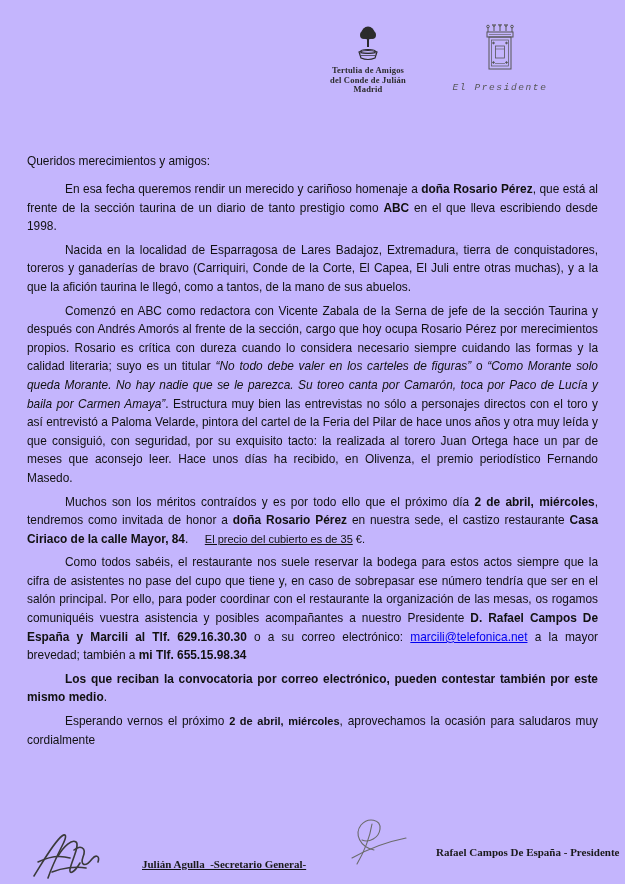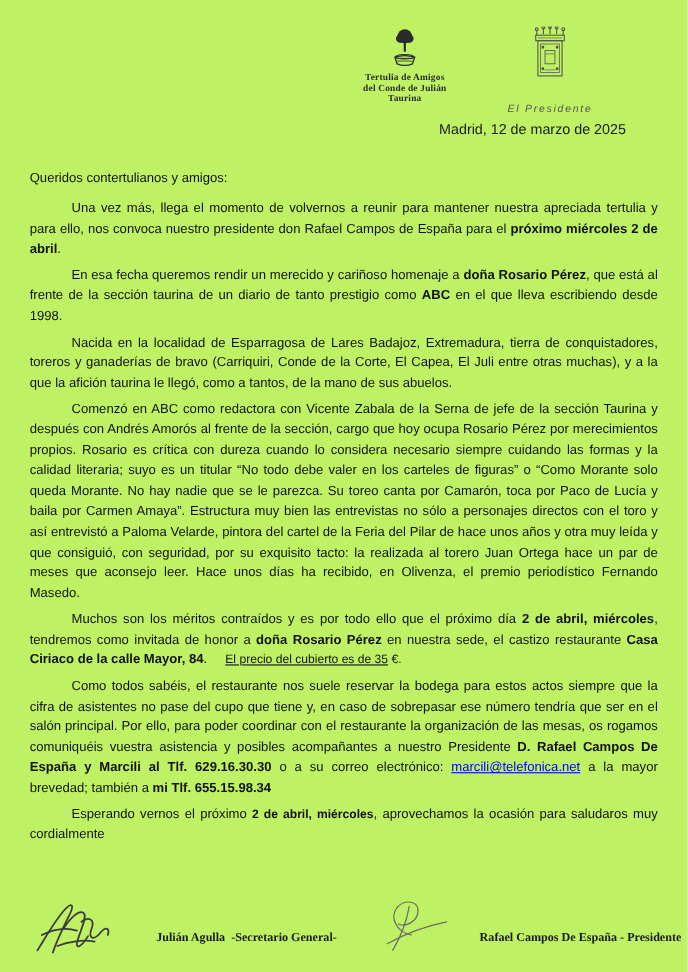--- a/index.html
+++ b/index.html
@@ -1,48 +1,48 @@
 <!DOCTYPE html>
 <html><head>
 <meta charset="utf-8">
 <style>
   html,body{margin:0;padding:0;background:#e8e8e8;}
   .page{
-    width:625px;height:884px;background:#bef264;position:relative;
+    width:625px;height:884px;background:#c4b5fd;position:relative;
     margin:0 auto;overflow:hidden;color:#111;
     font-family:"Liberation Sans", sans-serif;
   }
   
   .header{position:relative;height:140px;}
   .emblem{position:absolute;left:316px;top:26px;width:104px;text-align:center;}
   .blackletter{
     font-family:"Liberation Serif", serif;font-weight:bold;
     font-size:8.5px;line-height:9.5px;color:#2b2b2b;letter-spacing:.2px;
     margin-top:2px;
   }
   .crest-block{position:absolute;left:450px;top:24px;width:100px;text-align:center;}
   .script-label{
-    font-family:Liberation Sans, sans-serif;font-style:italic;
-    font-size:9.5px;color:#555;letter-spacing:1.6px;margin-top:12px;
+    font-family:Liberation Mono, monospace;font-style:italic;
+    font-size:9.5px;color:#555;letter-spacing:1.6px;margin-top:0;
   }
   .date-line{position:absolute;right:56px;top:110px;font-size:13px;color:#1a1a1a;}
   
   .letter-body{padding:12px 27px 0 27px;font-size:11.9px;}
   .greeting{margin:0 0 10px 0;line-height:18px;}
   .para{margin:0 0 5px 0;text-align:justify;text-indent:38px;line-height:18.6px;}
   .para:last-child{margin-bottom:4px;}
   .b{font-weight:bold;}
-  .i{}
+  .i{font-style:italic;}
   .u{text-decoration:underline;}
   .big{font-size:11px;line-height:1;}
   a.link{color:#0000ee;text-decoration:underline;cursor:pointer;}
   
   .signatures{position:absolute;left:0;right:0;top:816px;height:64px;}
   .sig{position:absolute;display:flex;align-items:flex-end;}
-  .sig-left{left:28px;top:4px;}
+  .sig-left{left:28px;top:16px;text-decoration:underline;}
   .sig-right{left:348px;top:0;text-align:center;}
   .sig-name{
     font-family:"Liberation Serif", serif;font-weight:bold;font-size:11px;
     color:#1a1a1a;white-space:nowrap;padding-bottom:14px;
   }
   .sig-left .sig-name{margin-left:28px;}
   .sig-right .sig-name{margin-left:24px;}
   svg{display:block;}
 </style>
 </head>
@@ -60,21 +60,21 @@
           <circle cx="4" cy="9" r="4" fill="#2b2b2b"></circle>
           <rect x="-1" y="12" width="2" height="9" fill="#2b2b2b"></rect>
           <path d="M-9,26 Q0,23 9,26 L7,32 Q0,35 -7,32 Z" fill="none" stroke="#2b2b2b" stroke-width="1.2"></path>
           <path d="M-8,27 L8,27 M-7,29.5 L7,29.5" stroke="#2b2b2b" stroke-width="0.7"></path>
           <ellipse cx="0" cy="25.5" rx="8" ry="2" fill="none" stroke="#2b2b2b" stroke-width="1"></ellipse>
         </g>
       </svg>
       <div class="blackletter">
         <div>Tertulia de Amigos</div>
         <div>del Conde de Julián</div>
-        <div>Taurina</div>
+        <div>Madrid</div>
       </div>
     </div>
 
     <div class="crest-block">
       <svg width="100" height="58" viewBox="0 0 100 58">
         <g transform="translate(50,0)" stroke="#555" fill="none" stroke-width="1">
           <path d="M-12,8 L-12,3 M-6,7 L-6,1 M0,7 L0,0 M6,7 L6,1 M12,8 L12,3"></path>
           <circle cx="-12" cy="2.5" r="1.3"></circle>
             <circle cx="-6" cy="1" r="1.3"></circle>
           <circle cx="0" cy="0.8" r="1.3"></circle>
@@ -88,31 +88,30 @@
           <circle cx="-6.5" cy="19" r="0.8" fill="#555"></circle>
             <circle cx="6.5" cy="19" r="0.8" fill="#555"></circle>
           <circle cx="-6.5" cy="38.5" r="0.8" fill="#555"></circle>
             <circle cx="6.5" cy="38.5" r="0.8" fill="#555"></circle>
           <path d="M-5,39.5 L5,39.5 M-4.5,25 L4.5,25" stroke-width="0.6"></path>
         </g>
       </svg>
       <div class="script-label">El Presidente</div>
     </div>
 
-    <div class="date-line">Madrid, 12 de marzo de 2025</div>
   </div>
 
   <div class="letter-body">
-    <p class="greeting">Queridos contertulianos y amigos:</p>
-    <p class="para"><span>Una vez más, llega el momento de volvernos a reunir para mantener nuestra apreciada tertulia y para ello, nos convoca nuestro presidente don Rafael Campos de España para el </span><span class="b">próximo miércoles 2 de abril</span><span>.</span></p>
+    <p class="greeting">Queridos merecimientos y amigos:</p>
     <p class="para"><span>En esa fecha queremos rendir un merecido y cariñoso homenaje a </span><span class="b">doña Rosario Pérez</span><span>, que está al frente de la sección taurina de un diario de tanto prestigio como </span><span class="b">ABC</span><span> en el que lleva escribiendo desde 1998.</span></p>
     <p class="para"><span>Nacida en la localidad de Esparragosa de Lares Badajoz, Extremadura, tierra de conquistadores, toreros y ganaderías de bravo (Carriquiri, Conde de la Corte, El Capea, El Juli entre otras muchas), y a la que la afición taurina le llegó, como a tantos, de la mano de sus abuelos.</span></p>
     <p class="para"><span>Comenzó en ABC como redactora con Vicente Zabala de la Serna de jefe de la sección Taurina y después con Andrés Amorós al frente de la sección, cargo que hoy ocupa Rosario Pérez por merecimientos propios. Rosario es crítica con dureza cuando lo considera necesario siempre cuidando las formas y la calidad literaria; suyo es un titular </span><span class="i">“No todo debe valer en los carteles de figuras”</span><span> o </span><span class="i">“Como Morante solo queda Morante. No hay nadie que se le parezca. Su toreo canta por Camarón, toca por Paco de Lucía y baila por Carmen Amaya”</span><span>. Estructura muy bien las entrevistas no sólo a personajes directos con el toro y así entrevistó a Paloma Velarde, pintora del cartel de la Feria del Pilar de hace unos años y otra muy leída y que consiguió, con seguridad, por su exquisito tacto: la realizada al torero Juan Ortega hace un par de meses que aconsejo leer. Hace unos días ha recibido, en Olivenza, el premio periodístico Fernando Masedo.</span></p>
     <p class="para"><span>Muchos son los méritos contraídos y es por todo ello que el próximo día </span><span class="b">2 de abril, miércoles</span><span>, tendremos como invitada de honor a </span><span class="b">doña Rosario Pérez</span><span> en nuestra sede, el castizo restaurante </span><span class="b">Casa Ciriaco de la calle Mayor, 84</span><span>.&nbsp;&nbsp;&nbsp;&nbsp; </span><span class="u big">El precio del cubierto es de 35</span><span class="big"> €.</span></p>
     <p class="para"><span>Como todos sabéis, el restaurante nos suele reservar la bodega para estos actos siempre que la cifra de asistentes no pase del cupo que tiene y, en caso de sobrepasar ese número tendría que ser en el salón principal. Por ello, para poder coordinar con el restaurante la organización de las mesas, os rogamos comuniquéis vuestra asistencia y posibles acompañantes a nuestro Presidente </span><span class="b">D. Rafael Campos De España y Marcili al Tlf. 629.16.30.30</span><span> o a su correo electrónico: </span><a class="link" href="#">marcili@telefonica.net</a><span> a la mayor brevedad; también a </span><span class="b">mi Tlf. 655.15.98.34</span></p>
+    <p class="para"><span class="b">Los que reciban la convocatoria por correo electrónico, pueden contestar también por este mismo medio</span><span>.</span></p>
     <p class="para"><span>Esperando vernos el próximo </span><span class="b big">2 de abril, miércoles</span><span>, aprovechamos la ocasión para saludaros muy cordialmente</span></p>
   </div>
 
   <div class="signatures">
     <div class="sig sig-left">
       <svg width="86" height="52" viewBox="0 0 86 52">
         <g fill="none" stroke="#3a3a3a" stroke-width="1.6" stroke-linecap="round">
           <path d="M6,44 C16,28 26,10 34,4 C38,1 39,4 35,12 C30,22 24,34 20,46"></path>
           <path d="M10,30 C20,25 32,23 42,26"></path>
           <path d="M30,24 C36,14 44,7 48,10 C52,13 44,28 42,37 C41,43 46,41 52,31"></path>

